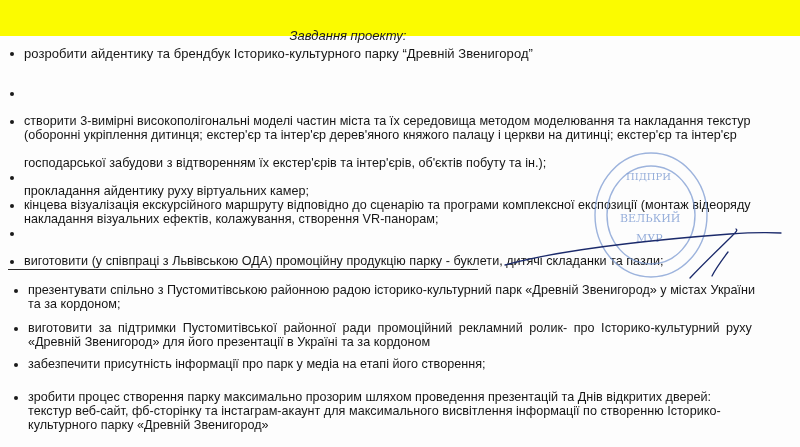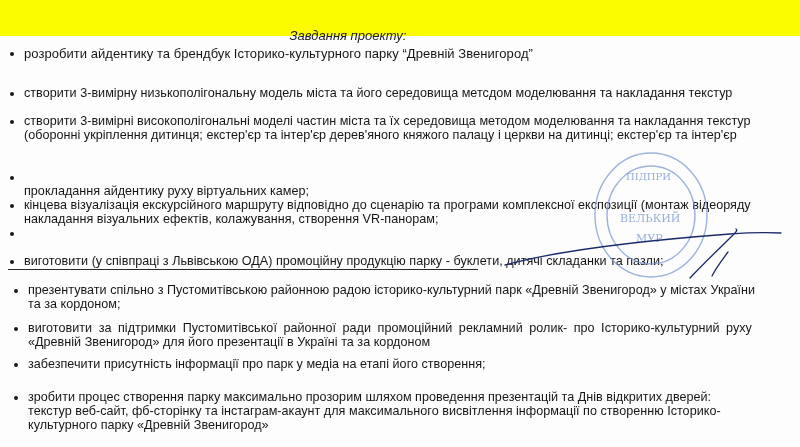--- a/index.html
+++ b/index.html
@@ -44,25 +44,25 @@
 <div class="header">
   <div class="header-title">Завдання проекту:</div>
 </div>
 
 <div class="doc">
 
   <span class="bullet" style="left:10px;top:52px"></span>
   <div class="line" style="left:24px;top:47px;font-size:13px">розробити айдентику та брендбук Історико-культурного парку “Древній Звенигород”</div>
 
   <span class="bullet" style="left:10px;top:92px"></span>
-  <div class="line wide" style="left:24px;top:86px">створити 3-вимірну низькополігональну модель міста та його середовища метсдом моделювання та накладання текстур</div>
 
   <span class="bullet" style="left:10px;top:120px"></span>
   <div class="line wide" style="left:24px;top:114px">створити 3-вимірні високополігональні моделі частин міста та їх середовища методом моделювання та накладання текстур</div>
   <div class="line wide" style="left:24px;top:128px">(оборонні укріплення дитинця; екстер'єр та інтер'єр дерев'яного княжого палацу і церкви на дитинці; екстер'єр та інтер'єр</div>
+  <div class="line wide" style="left:24px;top:156px">господарської забудови з відтворенням їх екстер'єрів та інтер'єрів, об'єктів побуту та ін.);</div>
 
   <span class="bullet" style="left:10px;top:176px"></span>
   <div class="line wide" style="left:24px;top:184px">прокладання айдентику руху віртуальних камер;</div>
 
   <span class="bullet" style="left:10px;top:204px"></span>
   <div class="line wide" style="left:24px;top:198px">кінцева візуалізація екскурсійного маршруту відповідно до сценарію та програми комплексної експозиції (монтаж відеоряду</div>
   <div class="line wide" style="left:24px;top:212px">накладання візуальних ефектів, колажування, створення VR-панорам;</div>
 
   <span class="bullet" style="left:10px;top:232px"></span>
 

